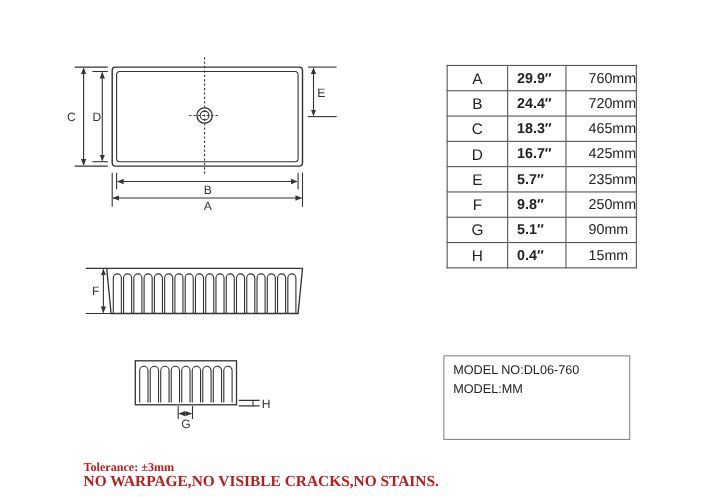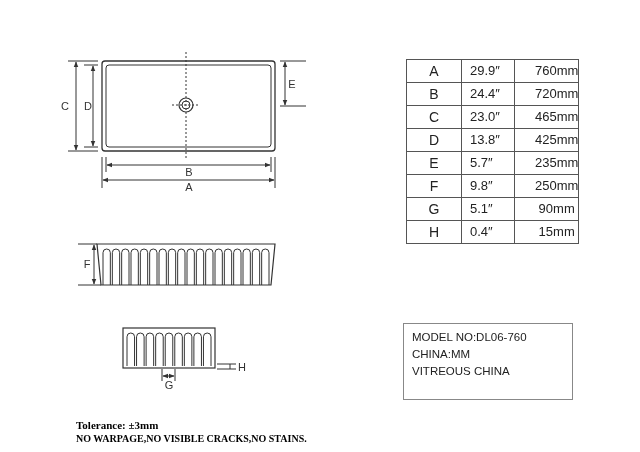--- a/index.html
+++ b/index.html
@@ -2,27 +2,27 @@
 <html><head>
 <meta charset="utf-8">
 <style>
   html, body { margin:0; padding:0; background:#ffffff; }
   body { width:640px; height:452px; position:relative; overflow:hidden; font-family:"Liberation Sans", sans-serif; color:#222; }
   #drawing { position:absolute; left:0; top:0; }
   .dim-label { font-family:"Liberation Sans", sans-serif; font-size:11px; fill:#333; }
   .spec-table { position:absolute; left:406px; top:59px; border-collapse:collapse; font-family:"Liberation Sans", sans-serif; font-size:13px; color:#222; }
   .spec-table td { border:1px solid #555; height:22px; padding:0; line-height:22px; }
   .spec-table td.c-letter { width:54px; text-align:center; font-size:14px; }
-  .spec-table td.c-inch { width:53px; text-align:left; padding-left:8px; box-sizing:border-box; }
-  .spec-table td.c-mm { width:52px; text-align:center; padding-left:20px; box-sizing:border-box; }
+  .spec-table td.c-inch { width:53px; text-align:left; padding-left:8px; box-sizing:border-box;font-weight:bold; }
+  .spec-table td.c-mm { width:52px; text-align:left; padding-left:20px; box-sizing:border-box; }
   .info-box { position:absolute; left:403px; top:323px; width:170px; height:77px; border:1px solid #888; box-sizing:border-box; padding:5px 0 16px 8px; font-size:11.5px; color:#222; }
   .info-box div { line-height:17px; white-space:nowrap; }
-  .notes { position:absolute; left:76px; top:419px; font-family:"Liberation Serif", serif; font-weight:bold; color:#000000; }
+  .notes { position:absolute; left:76px; top:419px; font-family:"Liberation Serif", serif; font-weight:bold; color:#b91c1c; }
   .notes .tol { font-size:11px; line-height:13px; }
-  .notes .warn { font-size:10px; line-height:13px;font-family:Liberation Serif, serif; }
+  .notes .warn { font-size:14px; line-height:13px;font-family:Liberation Serif, serif; }
 </style>
 </head>
 <body>
 
 <svg id="drawing" width="640" height="452" viewBox="0 0 640 452" xmlns="http://www.w3.org/2000/svg">
   <defs>
     <marker id="arr" viewBox="0 0 10 10" refX="9" refY="5" markerWidth="6" markerHeight="6" orient="auto-start-reverse">
       <path d="M0,1 L10,5 L0,9 z" fill="#333"></path>
     </marker>
   </defs>
@@ -126,26 +126,26 @@
         <td class="c-inch">29.9″</td>
         <td class="c-mm">760mm</td>
       </tr>
       <tr>
         <td class="c-letter">B</td>
         <td class="c-inch">24.4″</td>
         <td class="c-mm">720mm</td>
       </tr>
       <tr>
         <td class="c-letter">C</td>
-        <td class="c-inch">23.0″</td>
+        <td class="c-inch">18.3″</td>
         <td class="c-mm">465mm</td>
       </tr>
       <tr>
         <td class="c-letter">D</td>
-        <td class="c-inch">13.8″</td>
+        <td class="c-inch">16.7″</td>
         <td class="c-mm">425mm</td>
       </tr>
       <tr>
         <td class="c-letter">E</td>
         <td class="c-inch">5.7″</td>
         <td class="c-mm">235mm</td>
       </tr>
       <tr>
         <td class="c-letter">F</td>
         <td class="c-inch">9.8″</td>
@@ -159,20 +159,19 @@
       <tr>
         <td class="c-letter">H</td>
         <td class="c-inch">0.4″</td>
         <td class="c-mm">15mm</td>
       </tr>
     </tbody>
 </table>
 
 <div class="info-box">
   <div>MODEL NO:DL06-760</div>
-  <div>CHINA:MM</div>
-  <div>VITREOUS CHINA</div>
+  <div>MODEL:MM</div>
 </div>
 
 <div class="notes">
   <div class="tol">Tolerance: ±3mm</div>
   <div class="warn">NO WARPAGE,NO VISIBLE CRACKS,NO STAINS.</div>
 </div>
 
 </body></html>

